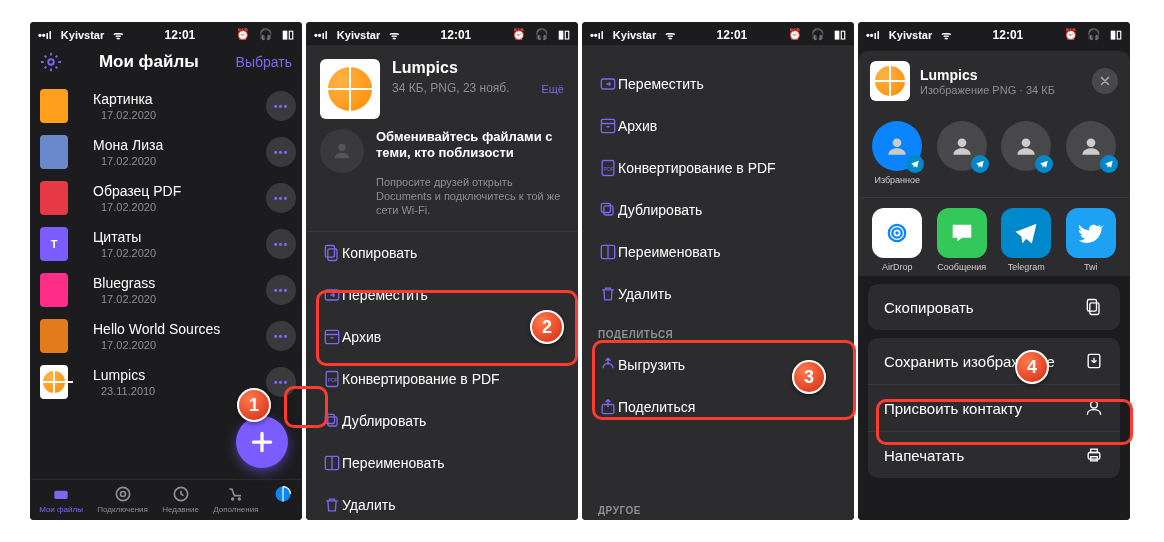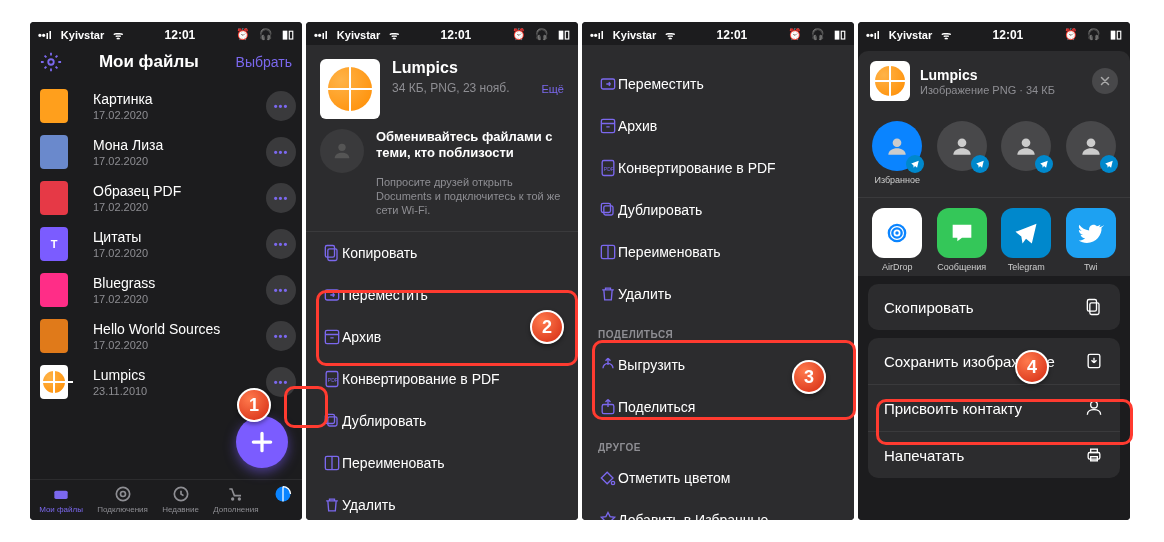--- a/index.html
+++ b/index.html
@@ -60,21 +60,21 @@
     gap: 25px;
   }
   .ficon {
     width: 28px; height: 34px;
     border-radius: 4px;
     display: flex; align-items: center; justify-content: center;
     font-size: 11px; font-weight: 700;
   }
   .ftext { flex: 1; min-width: 0; }
   .fname { font-size: 14px; color: #fff; white-space: nowrap; overflow: hidden; text-overflow: ellipsis; }
-  .fdate { font-size: 11px; color: #8e8e93; margin-top: 2px; }
+  .fdate { font-size: 11px; color: #8e8e93; margin-top: 2px; margin-left: 8px; }
   .more {
     width: 30px; height: 30px;
     border-radius: 50%;
     background: #3a3a3c;
     display: flex; align-items: center; justify-content: center;
     color: #7b68ee;
     font-weight: 900;
     letter-spacing: 1px;
     font-size: 11px;
   }
@@ -521,35 +521,20 @@
           </div>
           <div class="act">
             <svg viewBox="0 0 24 24">
               <rect x="5" y="9" width="14" height="11" rx="2"></rect>
               <path d="M12 3v9m0-9l-3 3m3-3l3 3"></path>
             </svg>
             <span>Поделиться</span>
           </div>
         </div>
       <div class="sect-hdr">ДРУГОЕ</div>
-      <div class="action-list" id="acts3c">
-          <div class="act">
-            <svg viewBox="0 0 24 24">
-              <path d="M4 12l7-7 7 7-7 7z"></path>
-              <circle cx="18" cy="18" r="2"></circle>
-            </svg>
-            <span>Отметить цветом</span>
-          </div>
-          <div class="act">
-            <svg viewBox="0 0 24 24">
-              <path d="M12 3l2.5 5 5.5.8-4 3.9.9 5.5L12 15.5 7.1 18.2 8 12.7l-4-3.9 5.5-.8z"></path>
-            </svg>
-            <span>Добавить в Избранные</span>
-          </div>
-        </div>
     </div>
   </div>
 
   <div class="phone">
     <div class="status">
       <div class="left">
           <span>••ıl</span>
           <span>Kyivstar</span>
           <span>ᯤ</span>
         </div>

